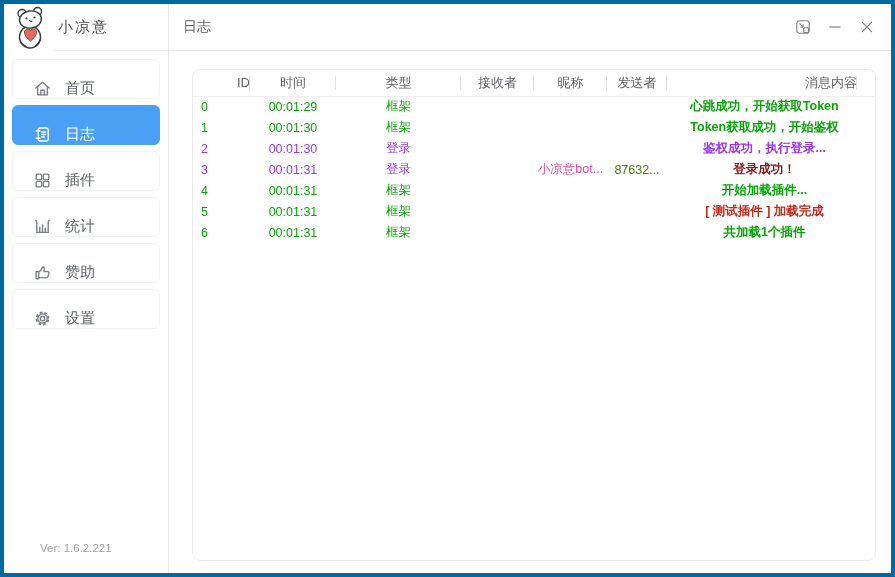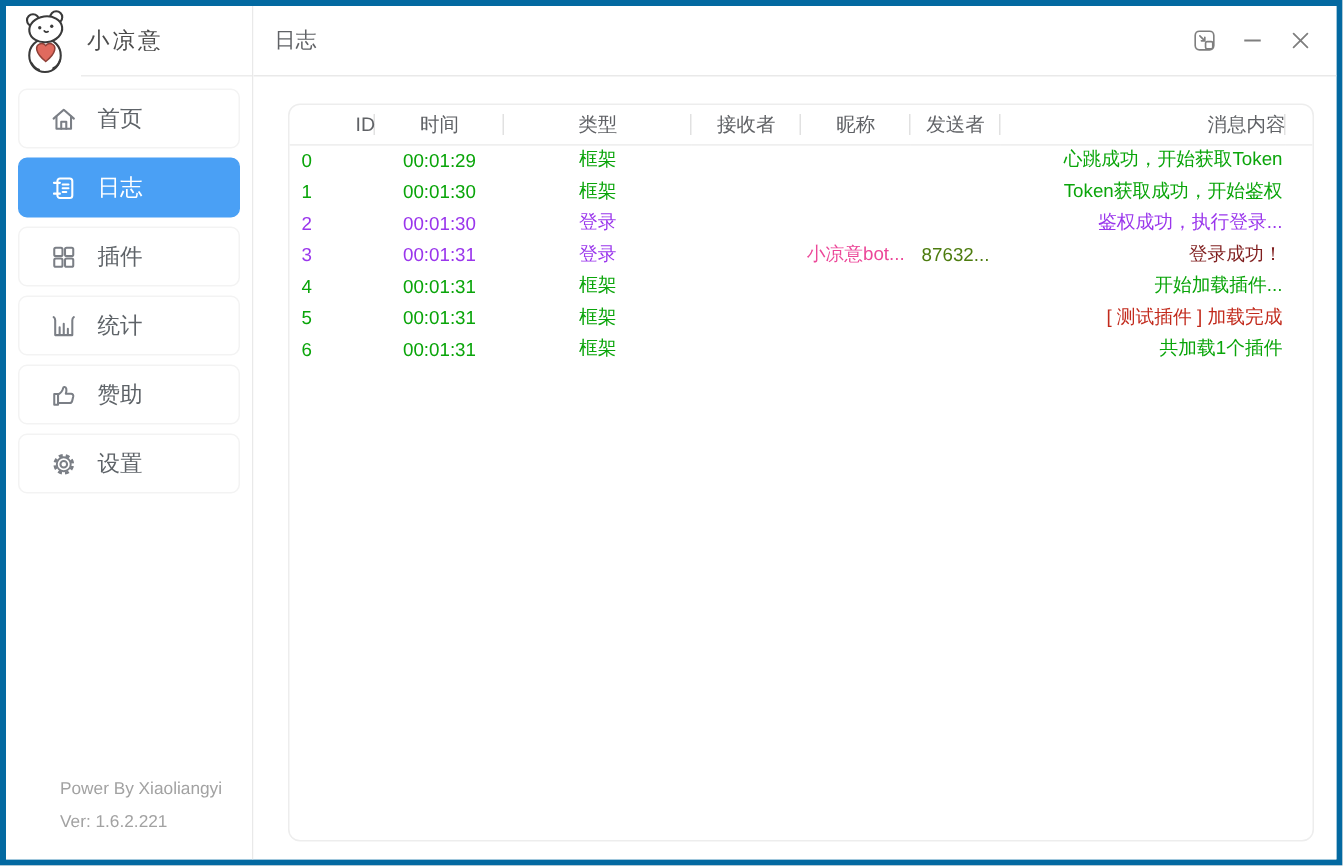--- a/index.html
+++ b/index.html
@@ -11,21 +11,21 @@
   }
   
   .sidebar{ width:165px; flex:none; border-right:1px solid #e9e9e9; display:flex; flex-direction:column; background:#fff; }
   .sidebar-header{ height:47px; flex:none; display:flex; align-items:center; padding-left:6px; position:relative; }
   .sidebar-header::after{ content:""; position:absolute; left:50px; right:0; bottom:0; height:1px; background:#ececec; }
   .logo{ width:42px; height:44px; flex:none; }
   .app-name{ font-size:15px; color:#4c4c4c; letter-spacing:2px; margin-left:6px; }
   .nav{ padding:8px 8px 0 8px; display:flex; flex-direction:column; gap:6px; }
   .nav-item{
     height:40px; border:1px solid #f3f3f3; border-radius:6px; background:#fff;
-    display:flex; align-items:center; padding-left:20px; gap:13px;
+    display:flex; align-items:flex-end; padding-left:20px; gap:13px;
     color:#5e6368; font-size:15px; cursor:pointer;
   }
   .nav-item .nico{ width:19px; height:19px; color:#7b7f86; display:block; }
   .nav-item.active{ background:var(--accent,#4aa0f5); border-color:var(--accent,#4aa0f5); color:#fff; }
   .nav-item.active .nico{ color:#fff; }
   .sidebar-footer{ margin-top:auto; padding:0 6px 14px 36px; font-size:11.5px; color:#a2a2a2; line-height:1.85; }
   
   .main{ flex:1; min-width:0; display:flex; flex-direction:column; background:#fff; }
   .titlebar{ height:47px; flex:none; border-bottom:1px solid #e9e9e9; display:flex; align-items:center; padding:0 8px 0 14px; }
   .titlebar-title{ font-size:14px; color:#606266; }
@@ -43,21 +43,21 @@
   thead th:not(:last-child){
     background-image:linear-gradient(#e1e1e1,#e1e1e1);
     background-repeat:no-repeat; background-position:100% 55%; background-size:1px 14px;
   }
   thead th.left{ text-align:right; padding-left:8px; }
   tbody td{
     height:21px; padding:0 2px; text-align:center; white-space:nowrap;
     overflow:hidden; text-overflow:ellipsis;
   }
   tbody td.left{ text-align:left; padding-left:8px; }
-  tbody td.msg{ text-align:right; padding-left:7px; }
+  tbody td.msg{ text-align:center; padding-left:7px;font-weight:bold; }
 </style>
 </head>
 <body>
 
 <div class="window">
 
   <aside class="sidebar">
     <div class="sidebar-header">
       <svg class="logo" viewBox="0 0 40 44" fill="none">
         <ellipse cx="19" cy="31" rx="10.5" ry="11" fill="#fff" stroke="#3a3a3a" stroke-width="1.4"></ellipse>
@@ -117,21 +117,20 @@
         <svg class="nico" viewBox="0 0 18 18" fill="none" stroke="currentColor">
           <circle cx="9" cy="9" r="5.6" stroke-width="1.9" stroke-dasharray="2.5 1.9" transform="rotate(11 9 9)"></circle>
           <circle cx="9" cy="9" r="4.4" stroke-width="1.2"></circle>
           <circle cx="9" cy="9" r="2.1" stroke-width="1.3"></circle>
         </svg>
         <span>设置</span>
       </div>
     </nav>
 
     <div class="sidebar-footer">
-      <div>Power By Xiaoliangyi</div>
       <div>Ver: 1.6.2.221</div>
     </div>
   </aside>
 
   <div class="main">
     <div class="titlebar">
       <span class="titlebar-title">日志</span>
       <div class="window-controls">
         <button class="win-btn">
           <svg width="16" height="16" viewBox="0 0 16 16" fill="none" stroke="currentColor" stroke-width="1.1">

